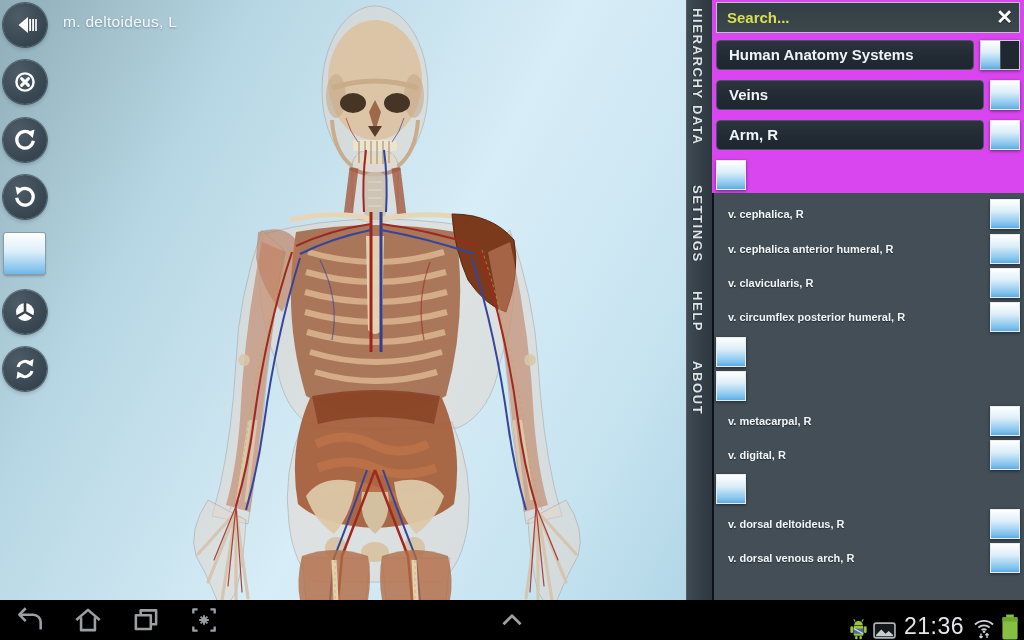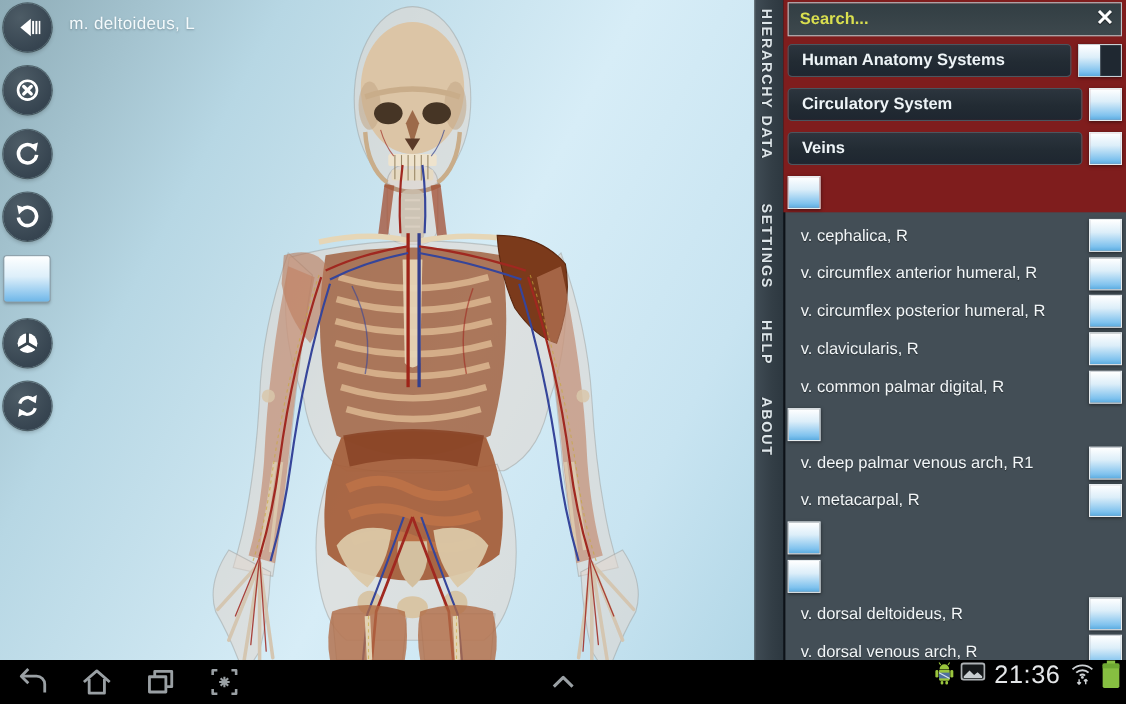--- a/index.html
+++ b/index.html
@@ -26,52 +26,52 @@
   
   .tabbar { position:absolute; left:686px; top:0; width:26px; height:600px;
             background:linear-gradient(90deg,#404c55 0%,#333e46 60%,#2d3840 100%);
             box-shadow:inset 1px 0 0 rgba(255,255,255,.09); }
   .vtab { position:absolute; left:4px; writing-mode:vertical-rl; color:#dde5e9; font-size:13px;
           font-weight:bold; letter-spacing:1.6px; cursor:pointer; text-shadow:0 1px 1px rgba(0,0,0,.4); }
 
   
   .panel { position:absolute; left:712px; top:0; width:312px; height:600px; background:#434e56;
            overflow:hidden; box-shadow:inset 2px 0 0 #0d1218; }
-  .top-zone { background:#7f1d1d; padding:2px 4px 0 4px; }
+  .top-zone { background:#d946ef; padding:2px 4px 0 4px; }
   .search-row { position:relative; height:31px; margin-bottom:4px; }
   .search-input { width:100%; height:31px; background:linear-gradient(#323e43,#3d484d);
            border:1px solid #b9c3c7; color:#e9ef55; font-size:15px; font-weight:bold;
            padding:0 36px 0 10px; outline:none; font-family:"Liberation Sans",sans-serif; }
   .search-input::placeholder { color:#d9df4f; opacity:1; }
   .search-clear { position:absolute; right:7px; top:3px; color:#fff; font-size:20px; font-weight:bold;
            cursor:pointer; text-shadow:0 1px 1px rgba(0,0,0,.6); line-height:24px; }
 
   .row { display:flex; gap:6px; align-items:center; }
   .row.parent { height:36px; margin-bottom:4px; }
   .row.parent .row-label { flex:1; height:30px; border-radius:4px; border:1px solid #4a565f;
            background:linear-gradient(#2c353e,#222b33 55%,#1e2630);
            color:#eef4f7; font-size:15px; font-weight:bold; line-height:28px; padding-left:12px; }
   .leaf-zone { padding:0 4px; }
   .row.leaf { height:34.4px; }
-  .row.leaf .row-label { flex:1; color:#f2f6f8; font-size:15px; font-weight:normal; padding-left:12px;
+  .row.leaf .row-label { flex:1; color:#f2f6f8; font-size:11px; font-weight:bold; padding-left:12px;
            text-shadow:0 1px 1px rgba(0,0,0,.45); white-space:nowrap; overflow:hidden; }
 
   .toggle { width:30px; height:30px; flex:0 0 auto; border:1px solid #e6ecef;
             background:linear-gradient(#ffffff,#dceef9 40%,#7fc2ee 86%,#5cace0);
             box-shadow:0 1px 3px rgba(0,0,0,.5); cursor:pointer; }
   .toggle.split { width:40px; display:flex; padding:0; border:1px solid #c8d0d4; }
   .toggle.split .half-on  { flex:1; background:linear-gradient(#ffffff,#dceef9 40%,#7fc2ee 86%,#5cace0); }
   .toggle.split .half-off { flex:1; background:#1f2831; border-left:1px solid #4a555e; }
 
   
   .navbar { position:absolute; left:0; top:600px; width:1024px; height:40px; background:#000; }
   .nav-left { position:absolute; left:14px; top:4px; display:flex; gap:26px; align-items:center; }
   .nav-ico { width:32px; height:32px; cursor:pointer; }
   .chevron-wrap { position:absolute; left:496px; top:4px; }
-  .status-right { position:absolute; right:5px; top:0; height:40px; display:flex; align-items:flex-start; gap:5px; }
+  .status-right { position:absolute; right:5px; top:0; height:40px; display:flex; align-items:flex-end; gap:5px; }
   .clock { color:#e4e6e8; font-size:23px; letter-spacing:.5px; margin:0 3px; }
 </style>
 </head>
 <body>
 
 <div class="screen">
 
   <div class="scene">
     <svg class="model" width="686" height="600" viewBox="0 0 686 600">
 
@@ -301,65 +301,61 @@
       </div>
       <div id="parent-list">
           <div class="row parent">
             <div class="row-label">Human Anatomy Systems</div>
             <div class="toggle split">
               <div class="half-on"></div>
               <div class="half-off"></div>
             </div>
           </div>
           <div class="row parent">
-            <div class="row-label">Circulatory System</div>
+            <div class="row-label">Veins</div>
             <div class="toggle"></div>
           </div>
           <div class="row parent">
-            <div class="row-label">Veins</div>
+            <div class="row-label">Arm, R</div>
             <div class="toggle"></div>
           </div>
           <div class="row parent">
             <div class="toggle"></div>
           </div>
         </div>
     </div>
     <div class="leaf-zone" id="leaf-list">
         <div class="row leaf">
           <div class="row-label">v. cephalica, R</div>
           <div class="toggle"></div>
         </div>
         <div class="row leaf">
-          <div class="row-label">v. circumflex anterior humeral, R</div>
+          <div class="row-label">v. cephalica anterior humeral, R</div>
+          <div class="toggle"></div>
+        </div>
+        <div class="row leaf">
+          <div class="row-label">v. clavicularis, R</div>
           <div class="toggle"></div>
         </div>
         <div class="row leaf">
           <div class="row-label">v. circumflex posterior humeral, R</div>
           <div class="toggle"></div>
         </div>
         <div class="row leaf">
-          <div class="row-label">v. clavicularis, R</div>
-          <div class="toggle"></div>
-        </div>
-        <div class="row leaf">
-          <div class="row-label">v. common palmar digital, R</div>
-          <div class="toggle"></div>
-        </div>
-        <div class="row leaf">
-          <div class="toggle"></div>
-        </div>
-        <div class="row leaf">
-          <div class="row-label">v. deep palmar venous arch, R1</div>
+          <div class="toggle"></div>
+        </div>
+        <div class="row leaf">
           <div class="toggle"></div>
         </div>
         <div class="row leaf">
           <div class="row-label">v. metacarpal, R</div>
           <div class="toggle"></div>
         </div>
         <div class="row leaf">
+          <div class="row-label">v. digital, R</div>
           <div class="toggle"></div>
         </div>
         <div class="row leaf">
           <div class="toggle"></div>
         </div>
         <div class="row leaf">
           <div class="row-label">v. dorsal deltoideus, R</div>
           <div class="toggle"></div>
         </div>
         <div class="row leaf">

